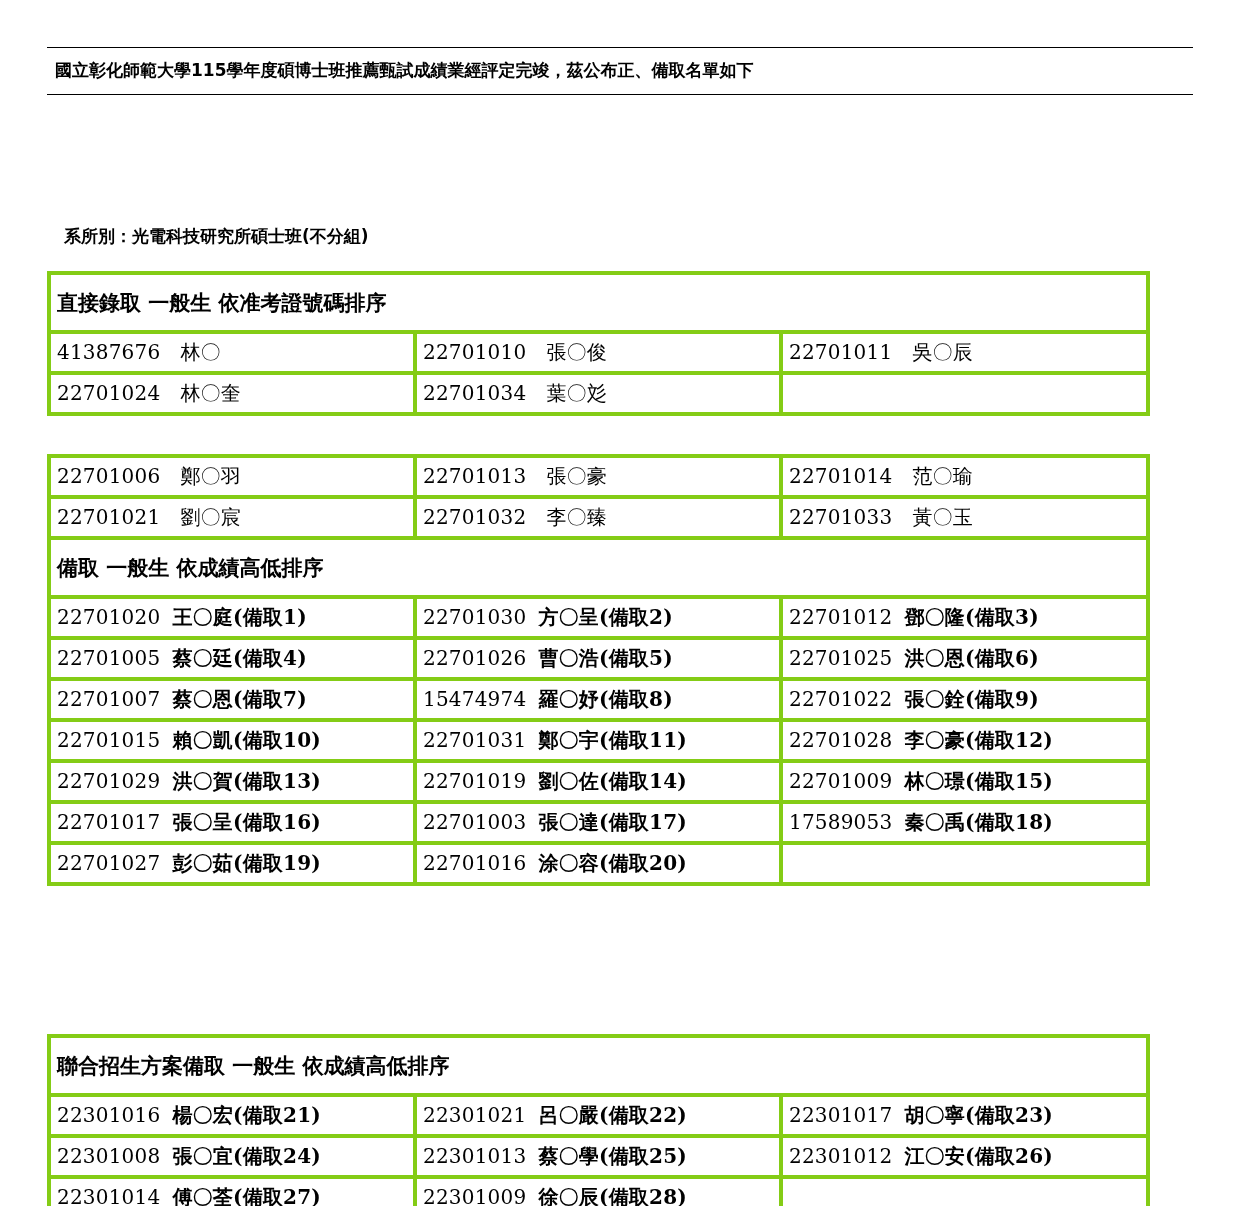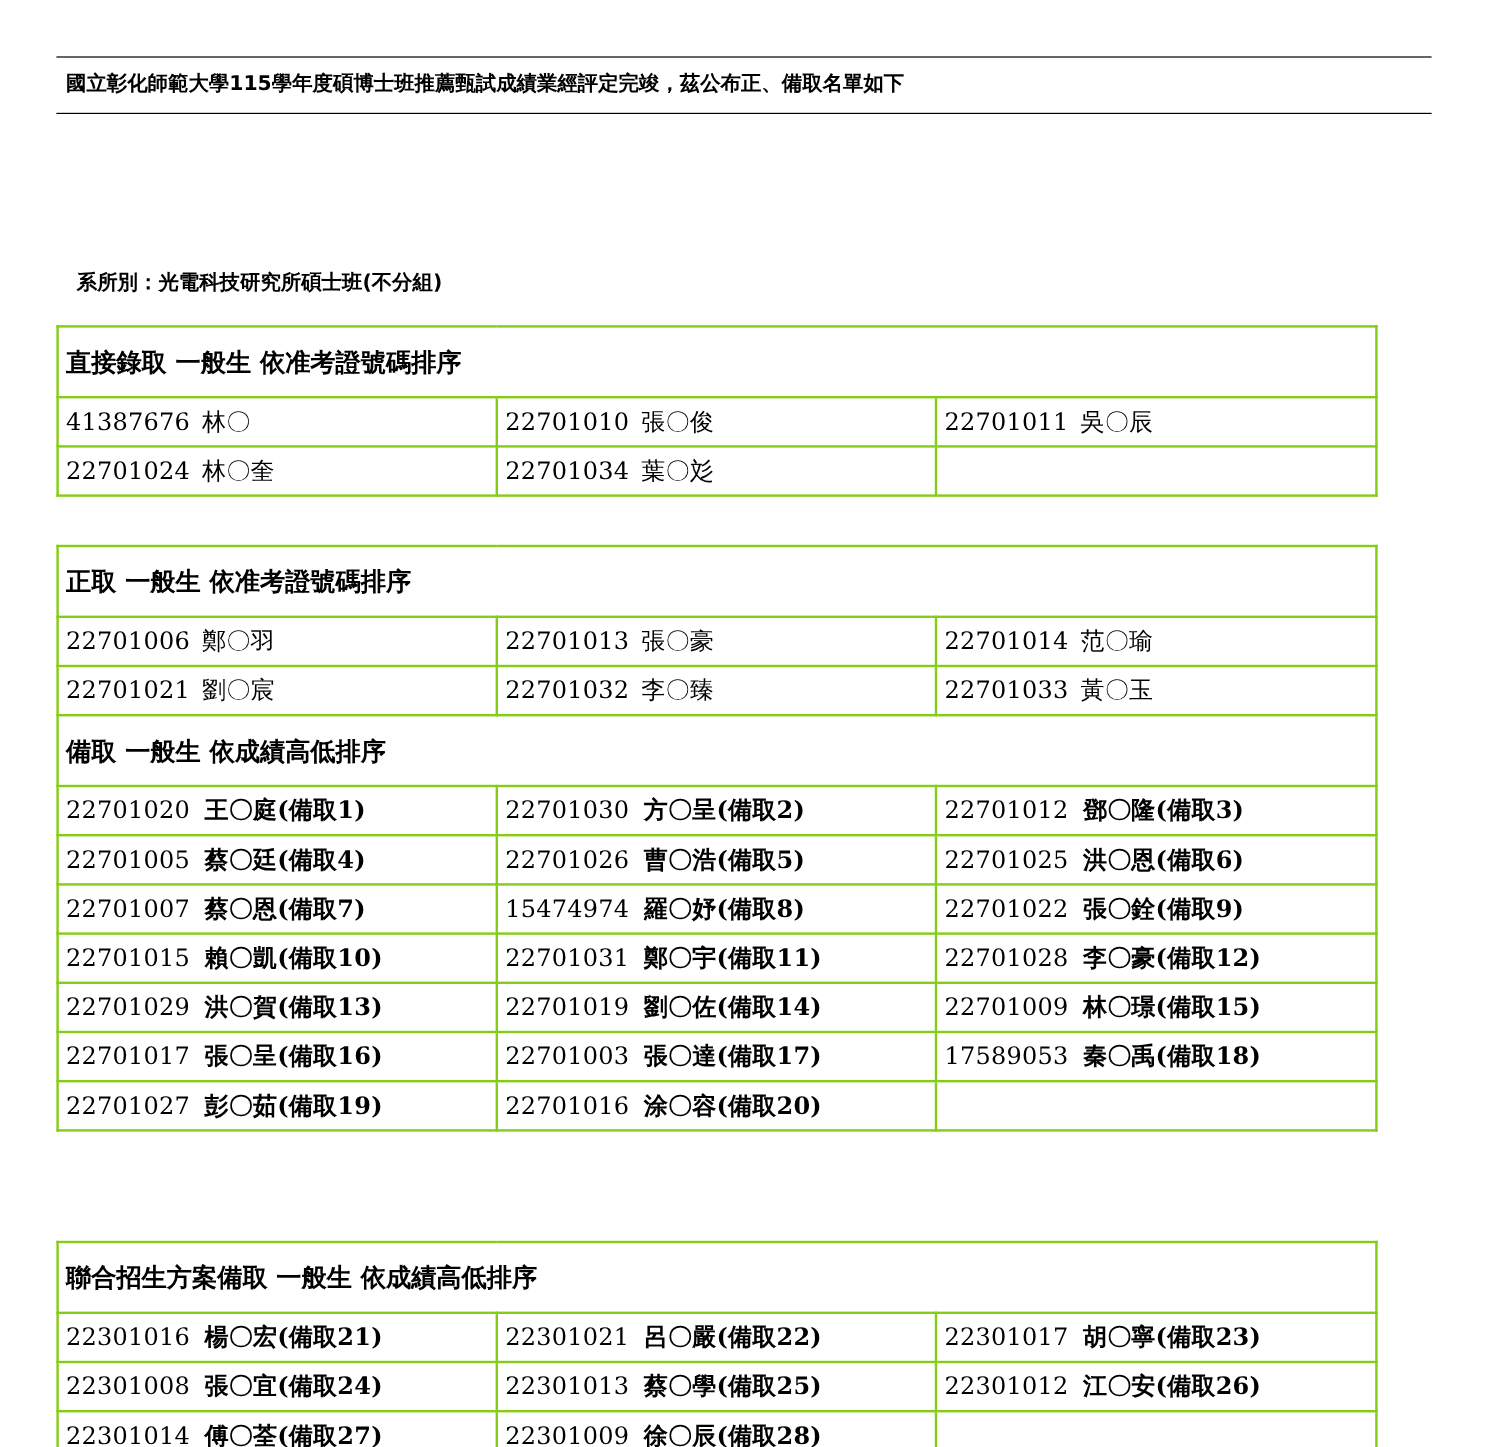--- a/index.html
+++ b/index.html
@@ -1,26 +1,26 @@
 <!DOCTYPE html>
 <html><head>
   <meta charset="utf-8">
   <style>
     html, body { margin: 0; padding: 0; background: #ffffff; }
     body { width: 1240px; height: 1206px; position: relative; color: #000; overflow: hidden; }
     .rule { position: absolute; left: 47px; width: 1146px; height: 0; border-top: 1px solid #000; }
     .title { position: absolute; left: 55px; top: 55px; font-family: "DejaVu Sans", sans-serif; font-weight: bold; font-size: 17px; line-height: 30px; white-space: nowrap; }
     .dept { position: absolute; left: 64px; top: 193px; font-family: "DejaVu Sans", sans-serif; font-weight: bold; font-size: 17px; line-height: 30px; white-space: nowrap; margin-top: 28px; }
     table.list { position: absolute; left: 47px; width: 1099px; border-collapse: collapse; table-layout: fixed; }
-    table.list td { border: 2px solid #84cc16; padding: 0 0 0 6px; vertical-align: middle; box-sizing: border-box; }
+    table.list td { border: 4px solid #84cc16; padding: 0 0 0 6px; vertical-align: middle; box-sizing: border-box; }
     td.sec-head { height: 59px; font-family: "DejaVu Sans", sans-serif; font-weight: bold; font-size: 21px; white-space: nowrap; }
     td.cell { height: 41px; font-family: "DejaVu Serif", serif; font-size: 20px; white-space: nowrap; letter-spacing: 0.2px; }
     .cell .id { display: inline-block; }
     .cell .nm { display: inline-block; }
-    .cell.wide .nm { margin-left: 10px; }
+    .cell.wide .nm { margin-left: 20px; }
     .cell.tight .nm { margin-left: 12px; font-weight: bold; }
   </style>
 </head>
 <body>
 
 <div class="rule" style="top:47px;"></div>
 <div class="title">國立彰化師範大學115學年度碩博士班推薦甄試成績業經評定完竣，茲公布正、備取名單如下</div>
 <div class="rule" style="top:94px;"></div>
 
 <div class="dept">系所別：光電科技研究所碩士班(不分組)</div>
@@ -48,23 +48,20 @@
 </tbody>
   </table>
 
 <table class="list" style="top:454px;">
   <colgroup>
       <col style="width:366px">
       <col style="width:366px">
       <col style="width:367px">
     </colgroup>
   <tbody>
-      <tr>
-    <td class="sec-head" colspan="3">正取 一般生 依准考證號碼排序</td>
-  </tr>
   <tr>
     <td class="cell wide"><span class="id">22701006</span><span class="nm">鄭〇羽</span></td>
     <td class="cell wide"><span class="id">22701013</span><span class="nm">張〇豪</span></td>
     <td class="cell wide"><span class="id">22701014</span><span class="nm">范〇瑜</span></td>
   </tr>
   <tr>
     <td class="cell wide"><span class="id">22701021</span><span class="nm">劉〇宸</span></td>
     <td class="cell wide"><span class="id">22701032</span><span class="nm">李〇臻</span></td>
     <td class="cell wide"><span class="id">22701033</span><span class="nm">黃〇玉</span></td>
   </tr>

